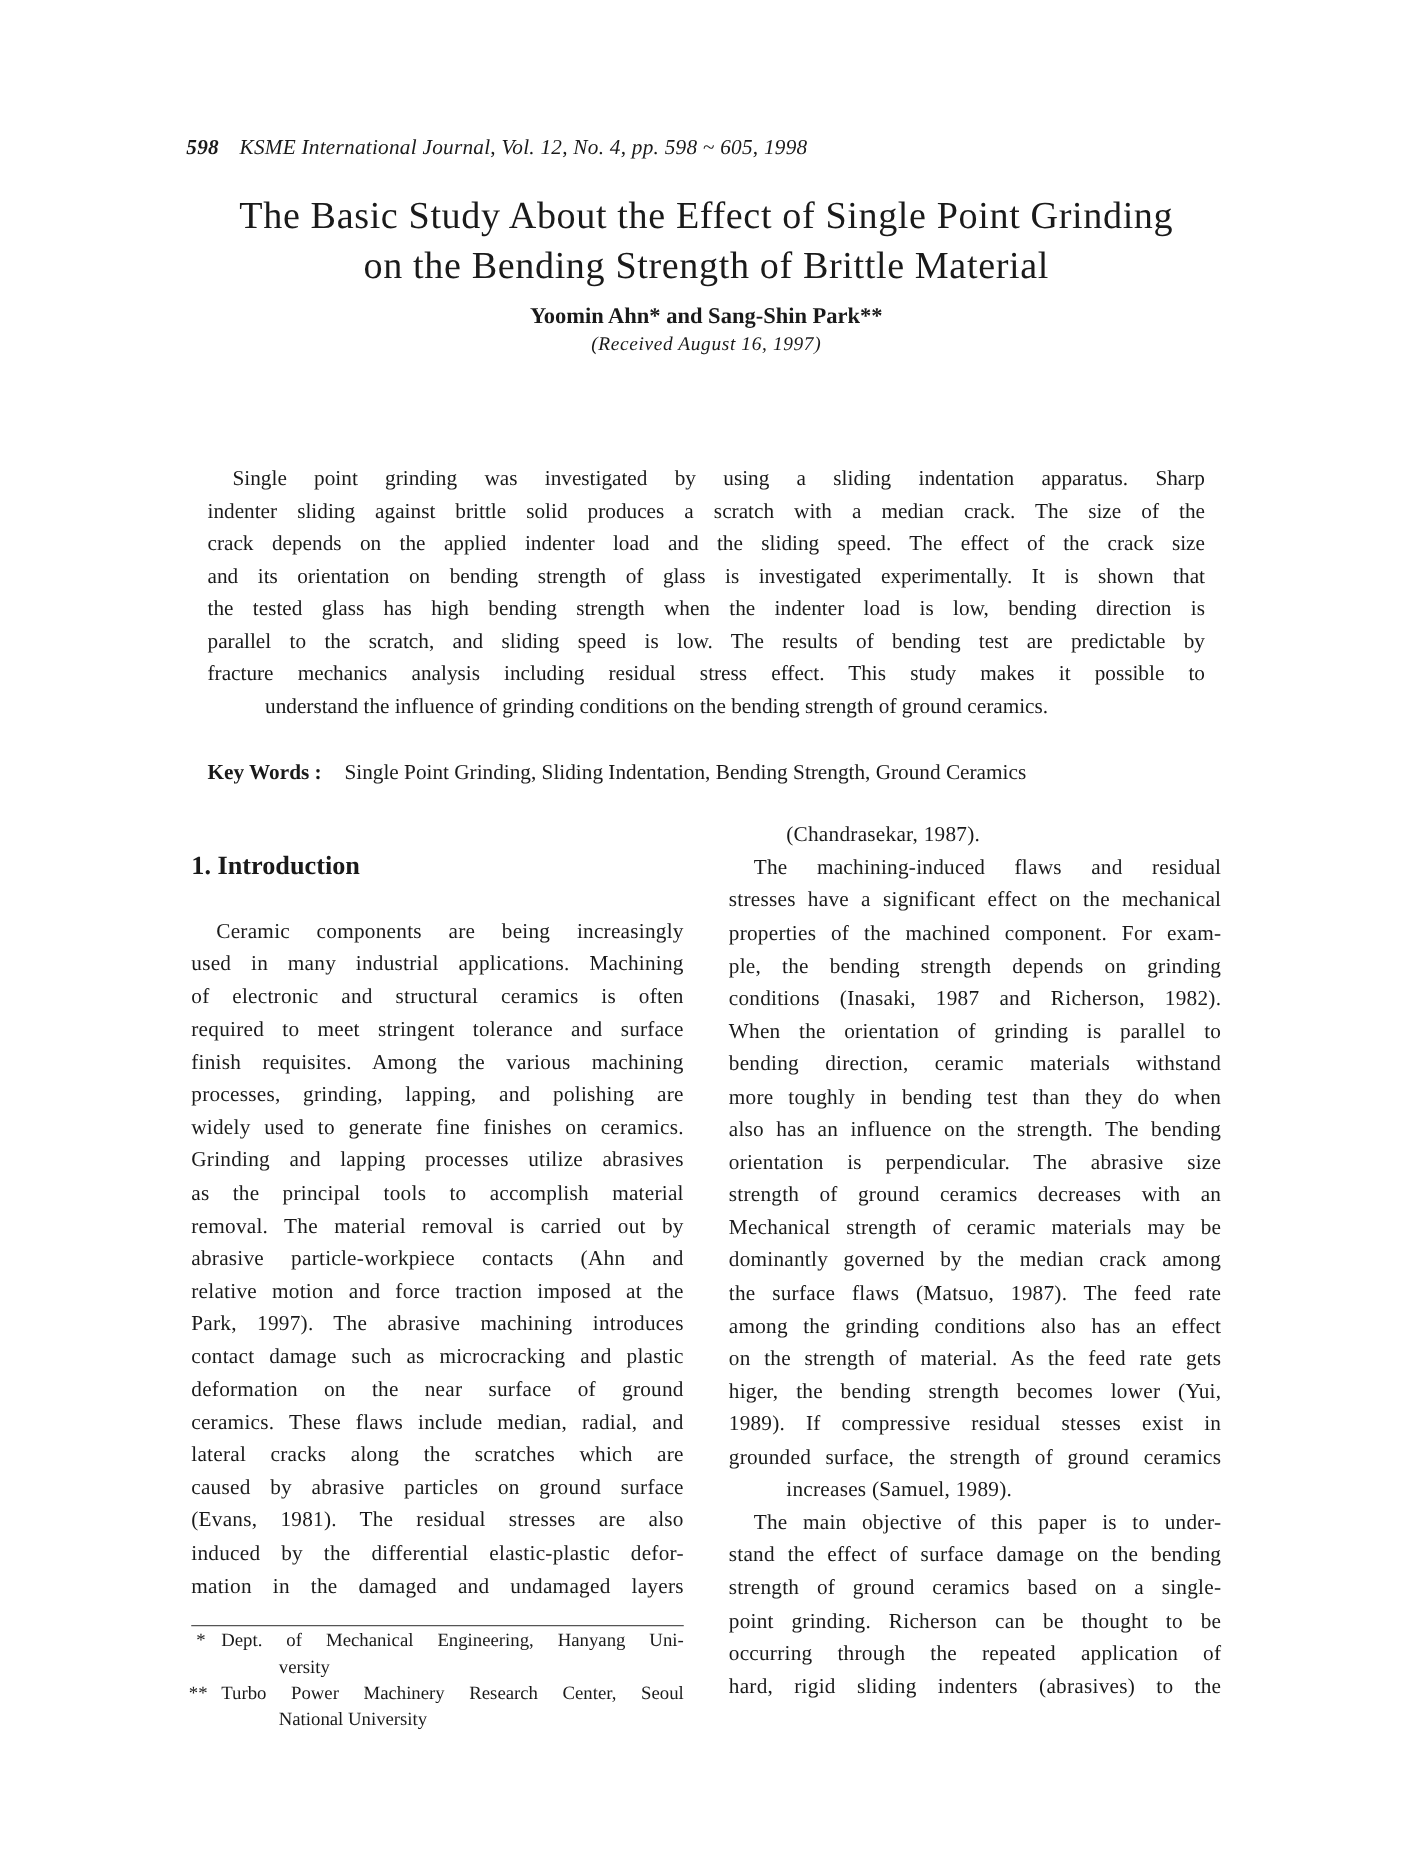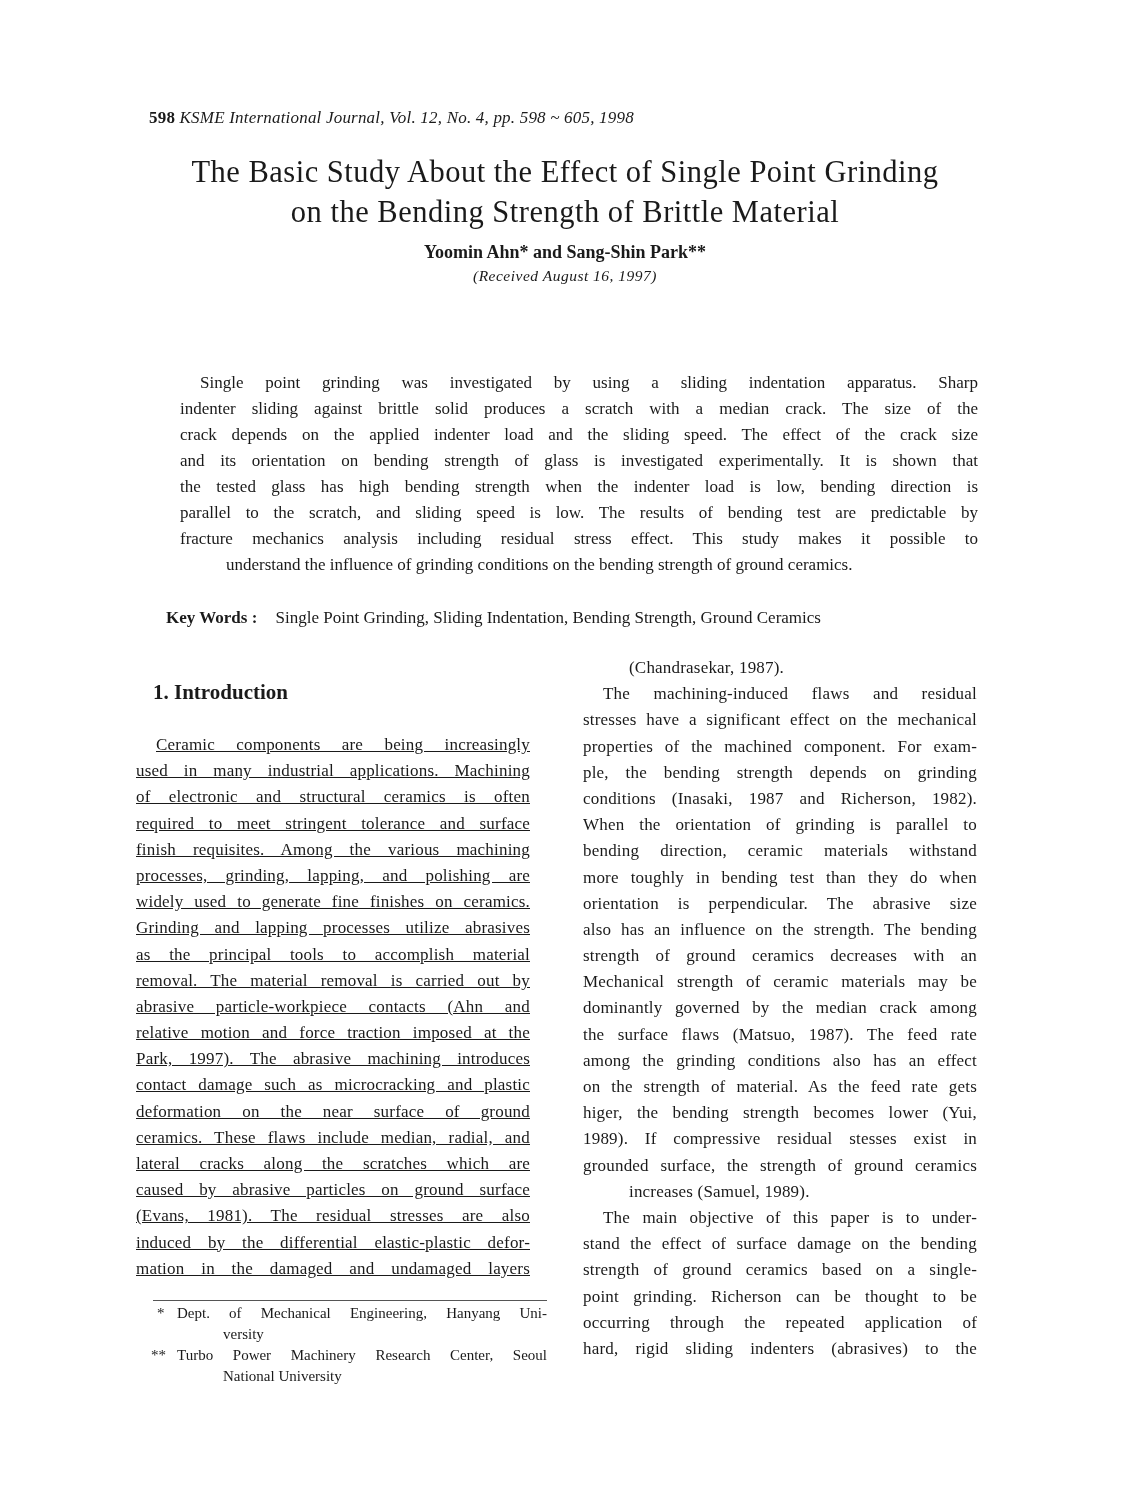--- a/index.html
+++ b/index.html
@@ -4,55 +4,55 @@
 <style>
   html, body { margin: 0; padding: 0; background: #ffffff; }
   body {
     width: 1125px; height: 1500px; position: relative; overflow: hidden;
     font-family: "Liberation Serif", "DejaVu Serif", serif; color: #1a1a1a;
   }
   .running-head {
     position: absolute; left: 149px; top: 108px;
     font-size: 17px; letter-spacing: 0.2px; white-space: nowrap;
   }
-  .running-head .pageno { font-weight: bold; margin-right: 0; }
+  .running-head .pageno { font-weight: bold; margin-right: 12px; font-style: italic; }
   .running-head .journal { font-style: italic; }
   .title {
     position: absolute; left: 0; width: 1130px; top: 152px;
     text-align: center; font-size: 30.5px; line-height: 40px; letter-spacing: 0.5px;
   }
   .title div { white-space: nowrap; }
   .authors {
     position: absolute; left: 0; width: 1130px; top: 242px;
     text-align: center; font-size: 18px; font-weight: bold;
   }
   .received {
     position: absolute; left: 0; width: 1130px; top: 267px;
     text-align: center; font-size: 15.5px; font-style: italic; letter-spacing: 0.5px;
   }
   .abstract {
-    position: absolute; left: 180px; width: 798px; top: 370px;
+    position: absolute; left: 166px; width: 798px; top: 370px;
     font-size: 17px; line-height: 26px;
   }
   .jline {
     display: block; text-align: justify; text-align-last: justify;
     white-space: nowrap; height: 26px; overflow: visible;
   }
   .jline.last { text-align-last: left; margin-left: 46px; }
   .jline.indent { padding-left: 20px; }
   .keywords {
     position: absolute; left: 166px; top: 608px; font-size: 17px; white-space: nowrap;
   }
   .keywords .kw-label { font-weight: bold; margin-right: 14px; }
   .col {
     position: absolute; top: 0; width: 394px;
     font-size: 17px; line-height: 26.2px;
   }
   .col .jline { height: 26.2px; letter-spacing: 0.2px; }
-  .col-left { left: 136px; text-decoration: underline; }
+  .col-left { left: 153px; }
   .col-right { left: 583px; }
   .section-heading {
     position: absolute; left: 153px; width: 394px; top: 680px;
     font-weight: bold; font-size: 21px;
   }
   .footnote-rule {
     position: absolute; left: 153px; top: 1300px; width: 394px; height: 0;
     border-top: 1px solid #555;
   }
   .footnotes {
@@ -138,22 +138,22 @@
 <div class="col col-right" style="top:655px;">
   <span class="jline last">(Chandrasekar, 1987).</span>
   <span class="jline indent">The machining-induced flaws and residual</span>
   <span class="jline">stresses have a significant effect on the mechanical</span>
   <span class="jline">properties of the machined component. For exam-</span>
   <span class="jline">ple, the bending strength depends on grinding</span>
   <span class="jline">conditions (Inasaki, 1987 and Richerson, 1982).</span>
   <span class="jline">When the orientation of grinding is parallel to</span>
   <span class="jline">bending direction, ceramic materials withstand</span>
   <span class="jline">more toughly in bending test than they do when</span>
+  <span class="jline">also has an influence on the strength. The bending</span>
   <span class="jline">orientation is perpendicular. The abrasive size</span>
-  <span class="jline">also has an influence on the strength. The bending</span>
   <span class="jline">strength of ground ceramics decreases with an</span>
   <span class="jline">Mechanical strength of ceramic materials may be</span>
   <span class="jline">dominantly governed by the median crack among</span>
   <span class="jline">the surface flaws (Matsuo, 1987). The feed rate</span>
   <span class="jline">among the grinding conditions also has an effect</span>
   <span class="jline">on the strength of material. As the feed rate gets</span>
   <span class="jline">higer, the bending strength becomes lower (Yui,</span>
   <span class="jline">1989). If compressive residual stesses exist in</span>
   <span class="jline">grounded surface, the strength of ground ceramics</span>
   <span class="jline last">increases (Samuel, 1989).</span>

